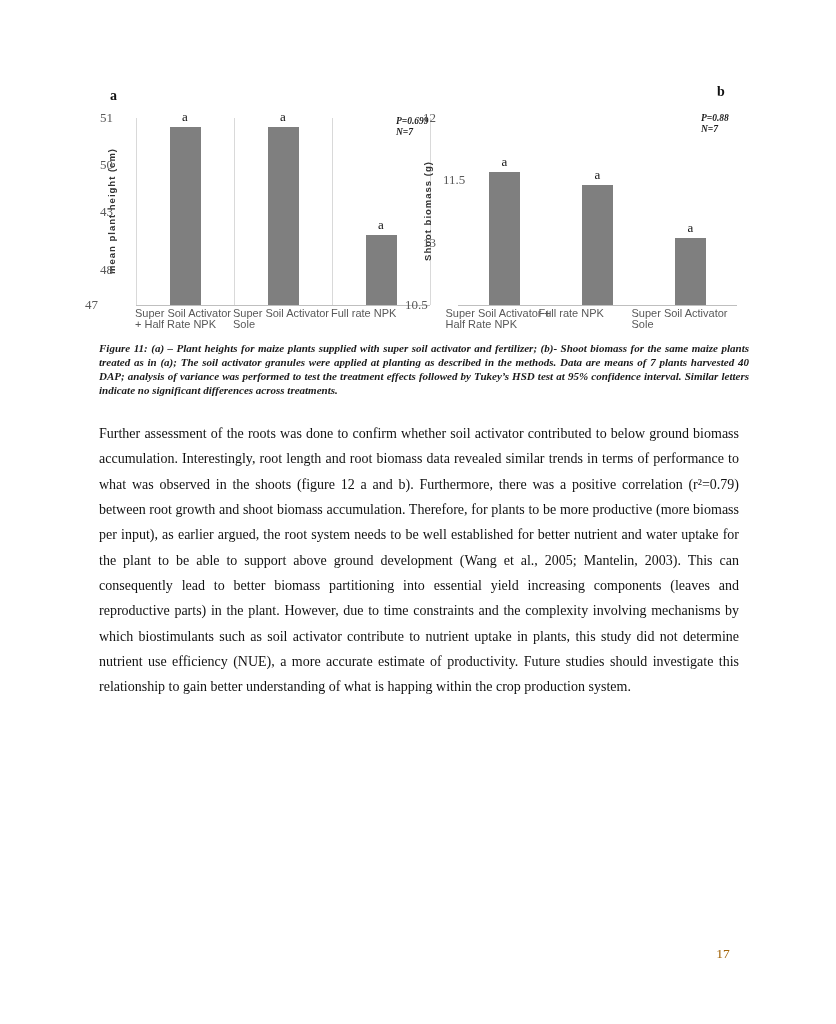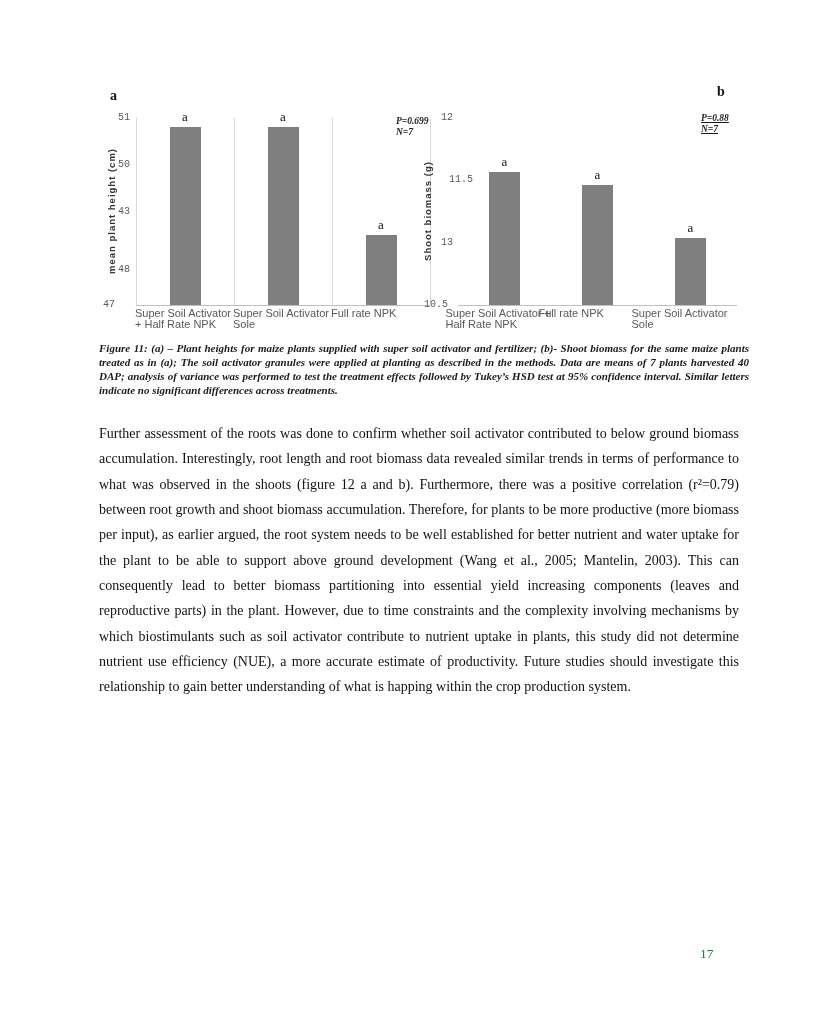--- a/index.html
+++ b/index.html
@@ -14,22 +14,22 @@
   }
   
   .figure{position:absolute;left:0;top:0;width:836px;height:340px;}
   .panel-label{position:absolute;font-family:"Liberation Serif",serif;font-weight:bold;font-size:14px;color:#111;}
   .y-axis-title{
     position:absolute;font-family:"Liberation Sans",sans-serif;font-weight:bold;
     font-size:9.5px;letter-spacing:1px;color:#333;white-space:nowrap;
     transform:translate(-50%,-50%) rotate(-90deg);
   }
   .y-tick-label{
-    position:absolute;font-family:Liberation Mono, monospace;font-size:10px;
-    color:#595959;width:30px;text-align:right;line-height:10px;
+    position:absolute;font-family:Liberation Serif, serif;font-size:13px;
+    color:#595959;width:30px;text-align:left;line-height:10px;
   }
   .x-cat-label{
     position:absolute;font-family:"Liberation Sans",sans-serif;font-size:11px;
     color:#595959;text-align:left;line-height:10.5px;
   }
   .gridline-v{position:absolute;width:1px;background:#d9d9d9;}
   .axis-line-x{position:absolute;height:1px;background:#bfbfbf;}
   .bar{position:absolute;background:#7f7f7f;}
   .bar-letter{
     position:absolute;font-family:"Liberation Serif",serif;font-size:13px;
@@ -44,22 +44,22 @@
     position:absolute;left:99px;top:341px;width:650px;
     font-family:Liberation Serif, serif;font-weight:bold;font-style:italic;
     font-size:11px;line-height:14px;text-align:justify;color:#1a1a1a;
   }
   .body-text{
     position:absolute;left:99px;top:421px;width:640px;
     font-family:"Liberation Serif",serif;font-size:14px;line-height:25.35px;
     text-align:justify;color:#111;
   }
   .page-number{
-    position:absolute;left:700px;top:946px;width:46px;text-align:left;
-    font-family:"Liberation Serif",serif;font-size:13.5px;color:#15803d;
+    position:absolute;left:700px;top:946px;width:46px;text-align:center;
+    font-family:"Liberation Serif",serif;font-size:13.5px;color:#a16207;
   }
 </style>
 </head>
 <body>
 
 <div class="page">
   <div class="figure">
     <div id="chart-0">
         <div class="panel-label" style="left: 110px; top: 88px;">a</div>
         <div class="y-axis-title" style="left: 111px; top: 211px;">mean plant height (cm)</div>
@@ -81,34 +81,34 @@
         <div class="x-cat-label" style="left: 233px; top: 308px; width: 100px;">Super Soil Activator Sole</div>
         <div class="bar" style="left: 365.5px; top: 234.875px; width: 31px; height: 70.125px; background: rgb(127, 127, 127);"></div>
         <div class="bar-letter" style="left: 361px; top: 217.875px;">a</div>
         <div class="x-cat-label" style="left: 331px; top: 308px; width: 100px;">Full rate NPK</div>
         <div class="chart-annotation" style="left: 356px; top: 116px;">P=0.699
 N=7</div>
       </div>
     <div id="chart-1">
         <div class="panel-label" style="left: 717px; top: 84px;">b</div>
         <div class="y-axis-title" style="left: 427px; top: 211px;">Shoot biomass (g)</div>
-        <div class="y-tick-label" style="left: 418px; top: 300px;">10.5</div>
+        <div class="y-tick-label" style="left: 405px; top: 300px;">10.5</div>
         <div class="y-tick-label" style="left: 423px; top: 237.667px;">13</div>
         <div class="y-tick-label" style="left: 443px; top: 175.333px;">11.5</div>
         <div class="y-tick-label" style="left: 423px; top: 113px;">12</div>
         <div class="axis-line-x" style="left: 458px; top: 305px; width: 279px;"></div>
         <div class="bar" style="left: 489px; top: 171.607px; width: 31px; height: 133.393px; background: rgb(127, 127, 127);"></div>
         <div class="bar-letter" style="left: 484.5px; top: 154.607px;">a</div>
         <div class="x-cat-label" style="left: 445.5px; top: 308px; width: 118px;">Super Soil Activator + Half Rate NPK</div>
         <div class="bar" style="left: 582px; top: 185.32px; width: 31px; height: 119.68px; background: rgb(127, 127, 127);"></div>
         <div class="bar-letter" style="left: 577.5px; top: 168.32px;">a</div>
         <div class="x-cat-label" style="left: 538.5px; top: 308px; width: 118px;">Full rate NPK</div>
         <div class="bar" style="left: 675px; top: 237.68px; width: 31px; height: 67.32px; background: rgb(127, 127, 127);"></div>
         <div class="bar-letter" style="left: 670.5px; top: 220.68px;">a</div>
         <div class="x-cat-label" style="left: 631.5px; top: 308px; width: 118px;">Super Soil Activator Sole</div>
-        <div class="chart-annotation" style="left: 661px; top: 113px; text-decoration: underline;">P=0.88
+        <div class="chart-annotation" style="left: 661px; top: 113px;">P=0.88
 N=7</div>
       </div>
   </div>
   <div class="caption">Figure 11: (a) – Plant heights for maize plants supplied with super soil activator and fertilizer; (b)- Shoot biomass for the same maize plants treated as in (a); The soil activator granules were applied at planting as described in the methods. Data are means of 7 plants harvested 40 DAP; analysis of variance was performed to test the treatment effects followed by Tukey’s HSD test at 95% confidence interval. Similar letters indicate no significant differences across treatments.</div>
   <div class="body-text">Further assessment of the roots was done to confirm whether soil activator contributed to below ground biomass accumulation. Interestingly, root length and root biomass data revealed similar trends in terms of performance to what was observed in the shoots (figure 12 a and b). Furthermore, there was a positive correlation (r²=0.79) between root growth and shoot biomass accumulation. Therefore, for plants to be more productive (more biomass per input), as earlier argued, the root system needs to be well established for better nutrient and water uptake for the plant to be able to support above ground development (Wang et al., 2005; Mantelin, 2003). This can consequently lead to better biomass partitioning into essential yield increasing components (leaves and reproductive parts) in the plant. However, due to time constraints and the complexity involving mechanisms by which biostimulants such as soil activator contribute to nutrient uptake in plants, this study did not determine nutrient use efficiency (NUE), a more accurate estimate of productivity. Future studies should investigate this relationship to gain better understanding of what is happing within the crop production system.</div>
   <div class="page-number">17</div>
 </div>
 
 </body></html>

